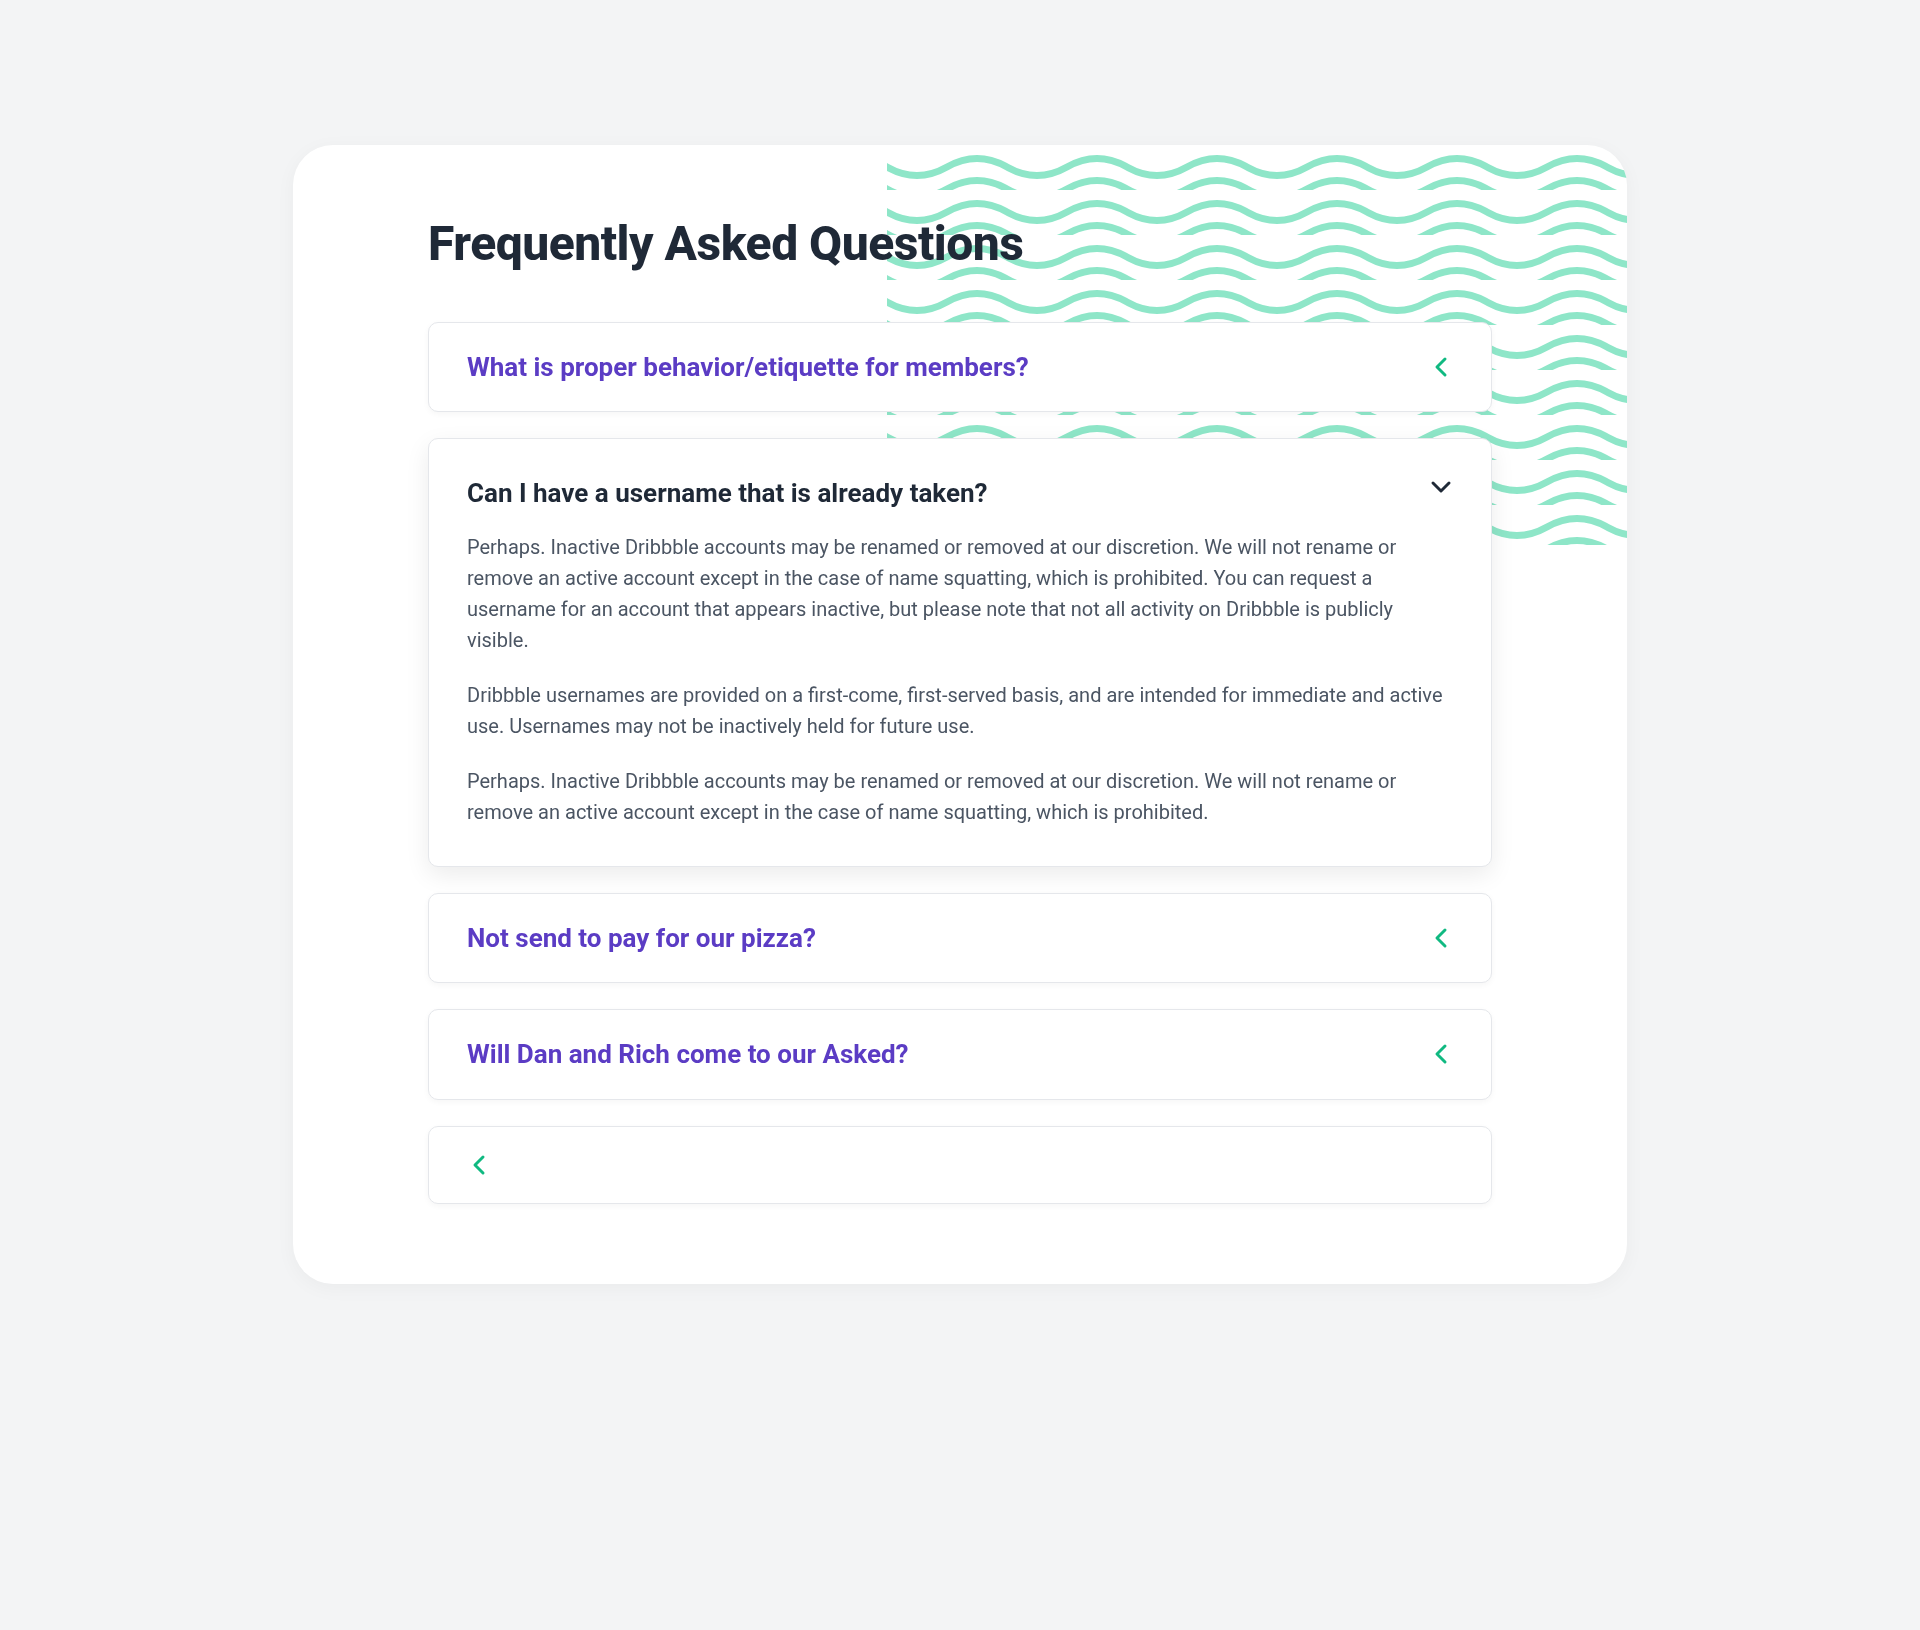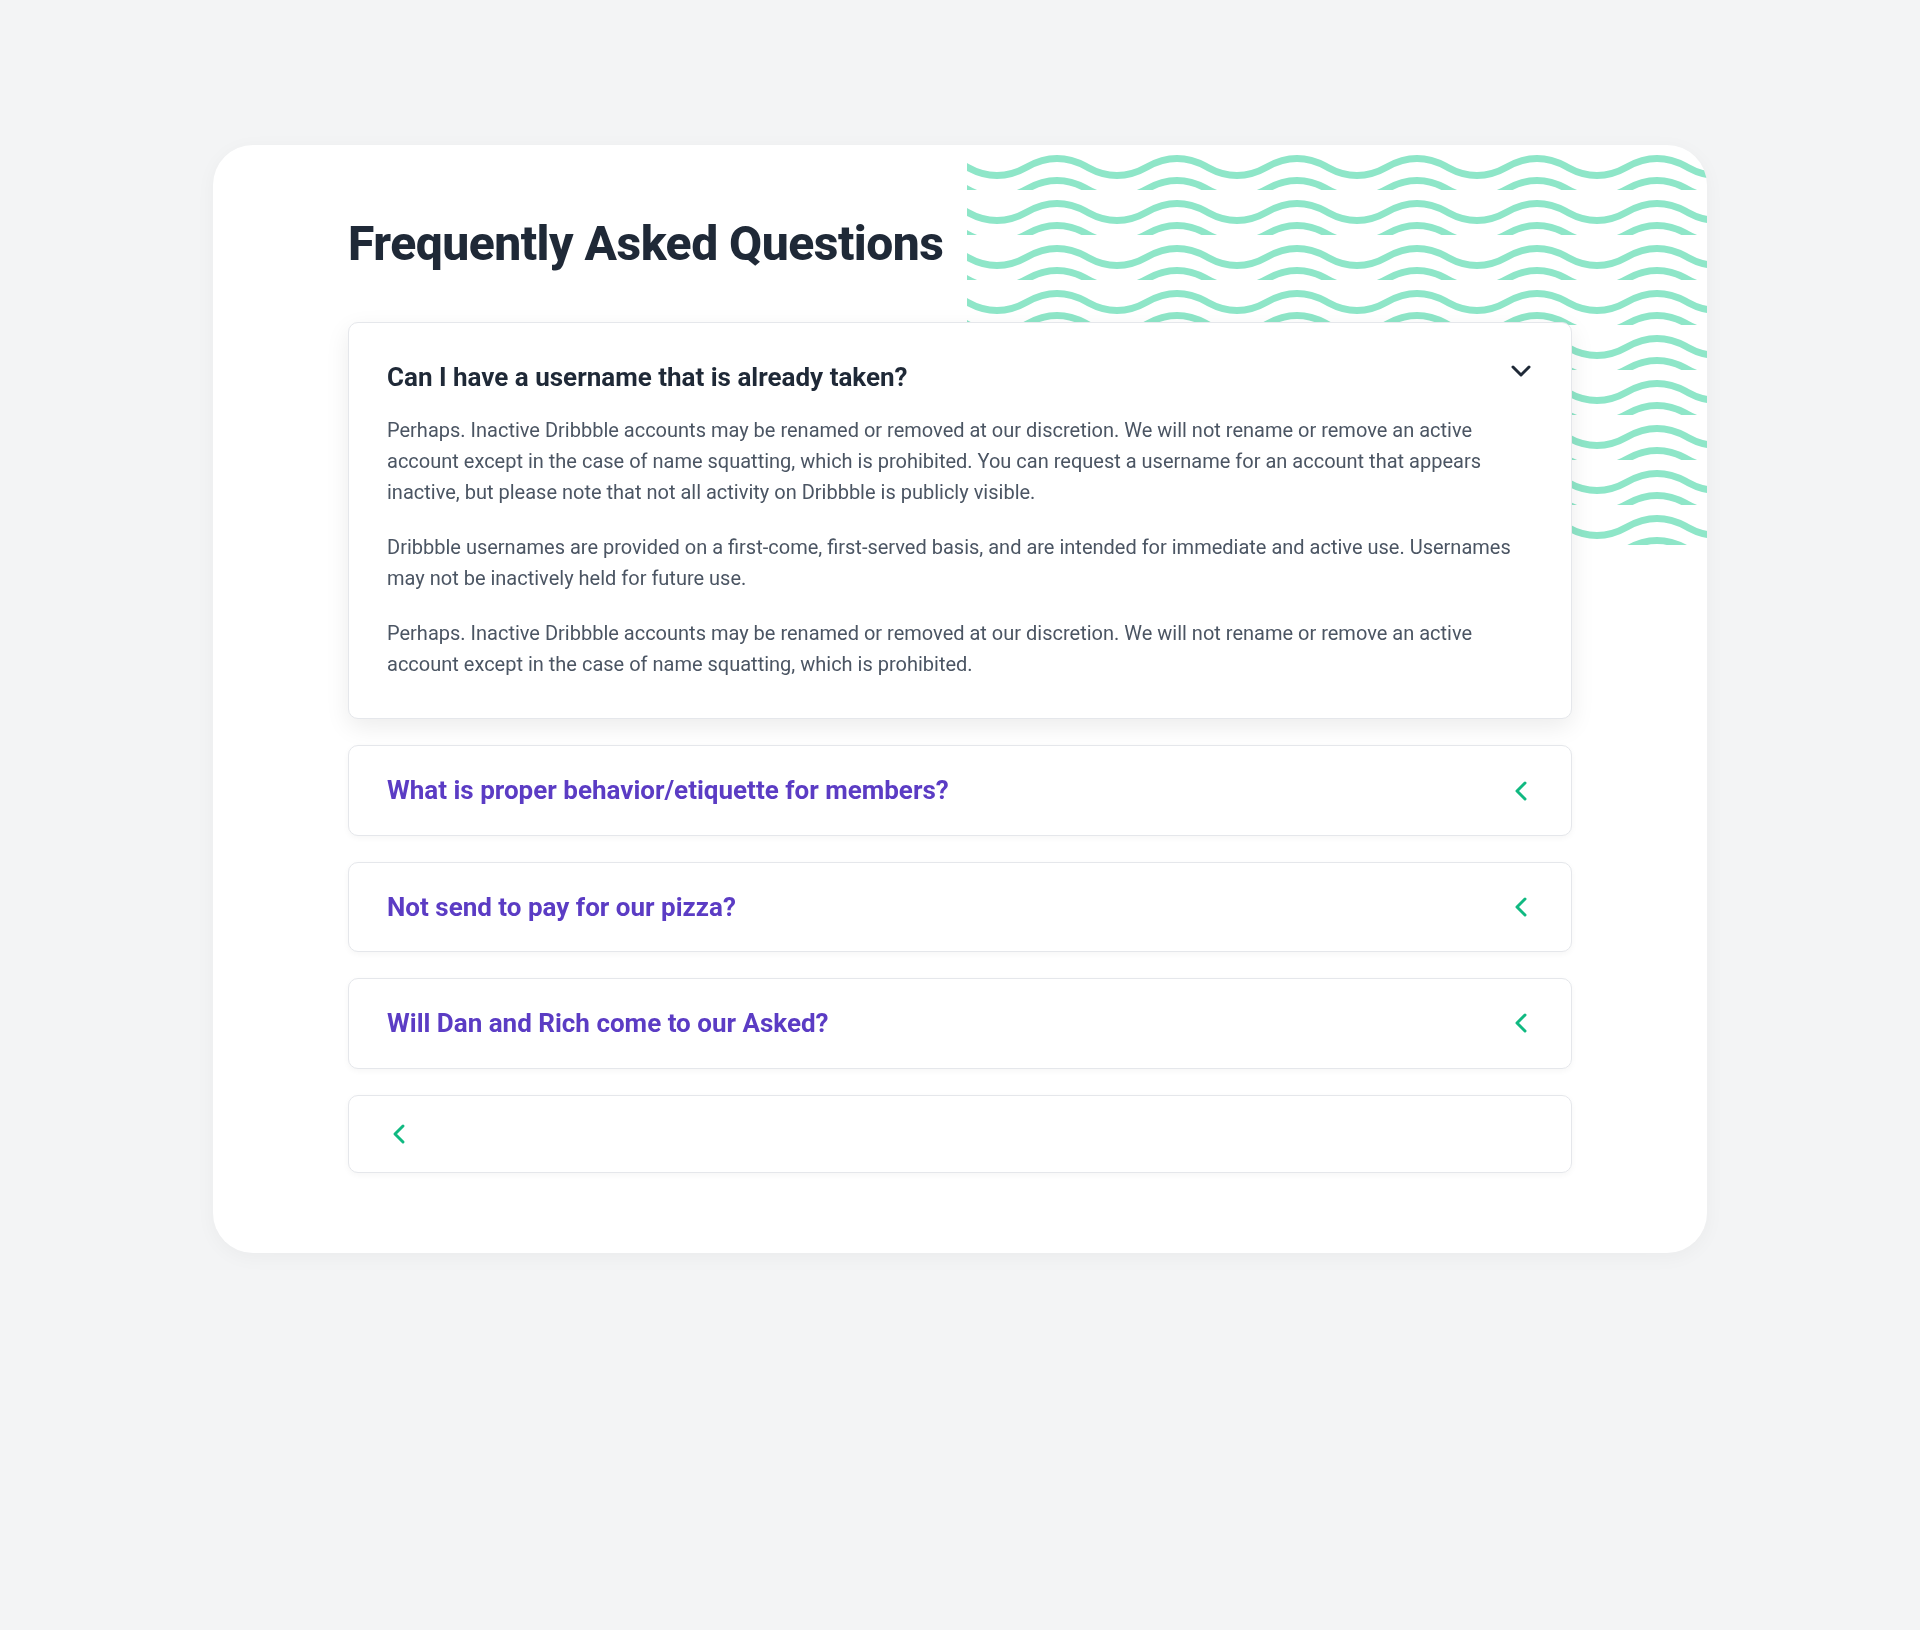--- a/index.html
+++ b/index.html
@@ -13,21 +13,21 @@
       background: #f3f4f5;
       width: 1920px;
       height: 1630px;
       display: flex;
       align-items: flex-start;
       justify-content: center;
       padding-top: 145px;
     }
     
     .card {
-      width: 1494px;
+      width: 1334px;
       background: #ffffff;
       border-radius: 40px;
       position: relative;
       overflow: hidden;
       box-shadow: 0 4px 20px rgba(0,0,0,0.04);
     }
     
     .wave-pattern {
       position: absolute;
       top: 0;
@@ -147,49 +147,49 @@
       <rect width="740" height="400" fill="url(#waves)"></rect>
     </svg>
   </div>
 
   <div class="content">
 
     <h1 class="page-title">Frequently Asked Questions</h1>
 
     <div class="faq-list">
 
+      <div class="faq-item">
+        <div class="faq-header">
+          <div class="faq-question">What is proper behavior/etiquette for members?</div>
+          <div class="faq-icon">
+            <svg class="chevron-left" width="14" height="22" viewBox="0 0 14 22" fill="none">
+                <path d="M11 3 L3 11 L11 19" stroke-width="3" stroke-linecap="round" stroke-linejoin="round"></path>
+              </svg>
+          </div>
+        </div>
+      </div>
+
       <div class="faq-item expanded">
         <div class="faq-header">
           <div class="faq-question">Can I have a username that is already taken?</div>
           <div class="faq-icon">
             <svg class="chevron-down" width="22" height="14" viewBox="0 0 22 14" fill="none">
                 <path d="M3 3 L11 11 L19 3" stroke-width="3" stroke-linecap="round" stroke-linejoin="round"></path>
               </svg>
           </div>
         </div>
         <div class="faq-body">
           <p>Perhaps. Inactive Dribbble accounts may be renamed or removed at our discretion. We will not rename or remove an active account except in the case of name squatting, which is prohibited. You can request a username for an account that appears inactive, but please note that not all activity on Dribbble is publicly visible.</p>
           <p>Dribbble usernames are provided on a first-come, first-served basis, and are intended for immediate and active use. Usernames may not be inactively held for future use.</p>
           <p>Perhaps. Inactive Dribbble accounts may be renamed or removed at our discretion. We will not rename or remove an active account except in the case of name squatting, which is prohibited.</p>
         </div>
       </div>
 
       <div class="faq-item">
         <div class="faq-header">
-          <div class="faq-question">What is proper behavior/etiquette for members?</div>
-          <div class="faq-icon">
-            <svg class="chevron-left" width="14" height="22" viewBox="0 0 14 22" fill="none">
-                <path d="M11 3 L3 11 L11 19" stroke-width="3" stroke-linecap="round" stroke-linejoin="round"></path>
-              </svg>
-          </div>
-        </div>
-      </div>
-
-      <div class="faq-item">
-        <div class="faq-header">
           <div class="faq-question">Not send to pay for our pizza?</div>
           <div class="faq-icon">
             <svg class="chevron-left" width="14" height="22" viewBox="0 0 14 22" fill="none">
                 <path d="M11 3 L3 11 L11 19" stroke-width="3" stroke-linecap="round" stroke-linejoin="round"></path>
               </svg>
           </div>
         </div>
       </div>
 
 

